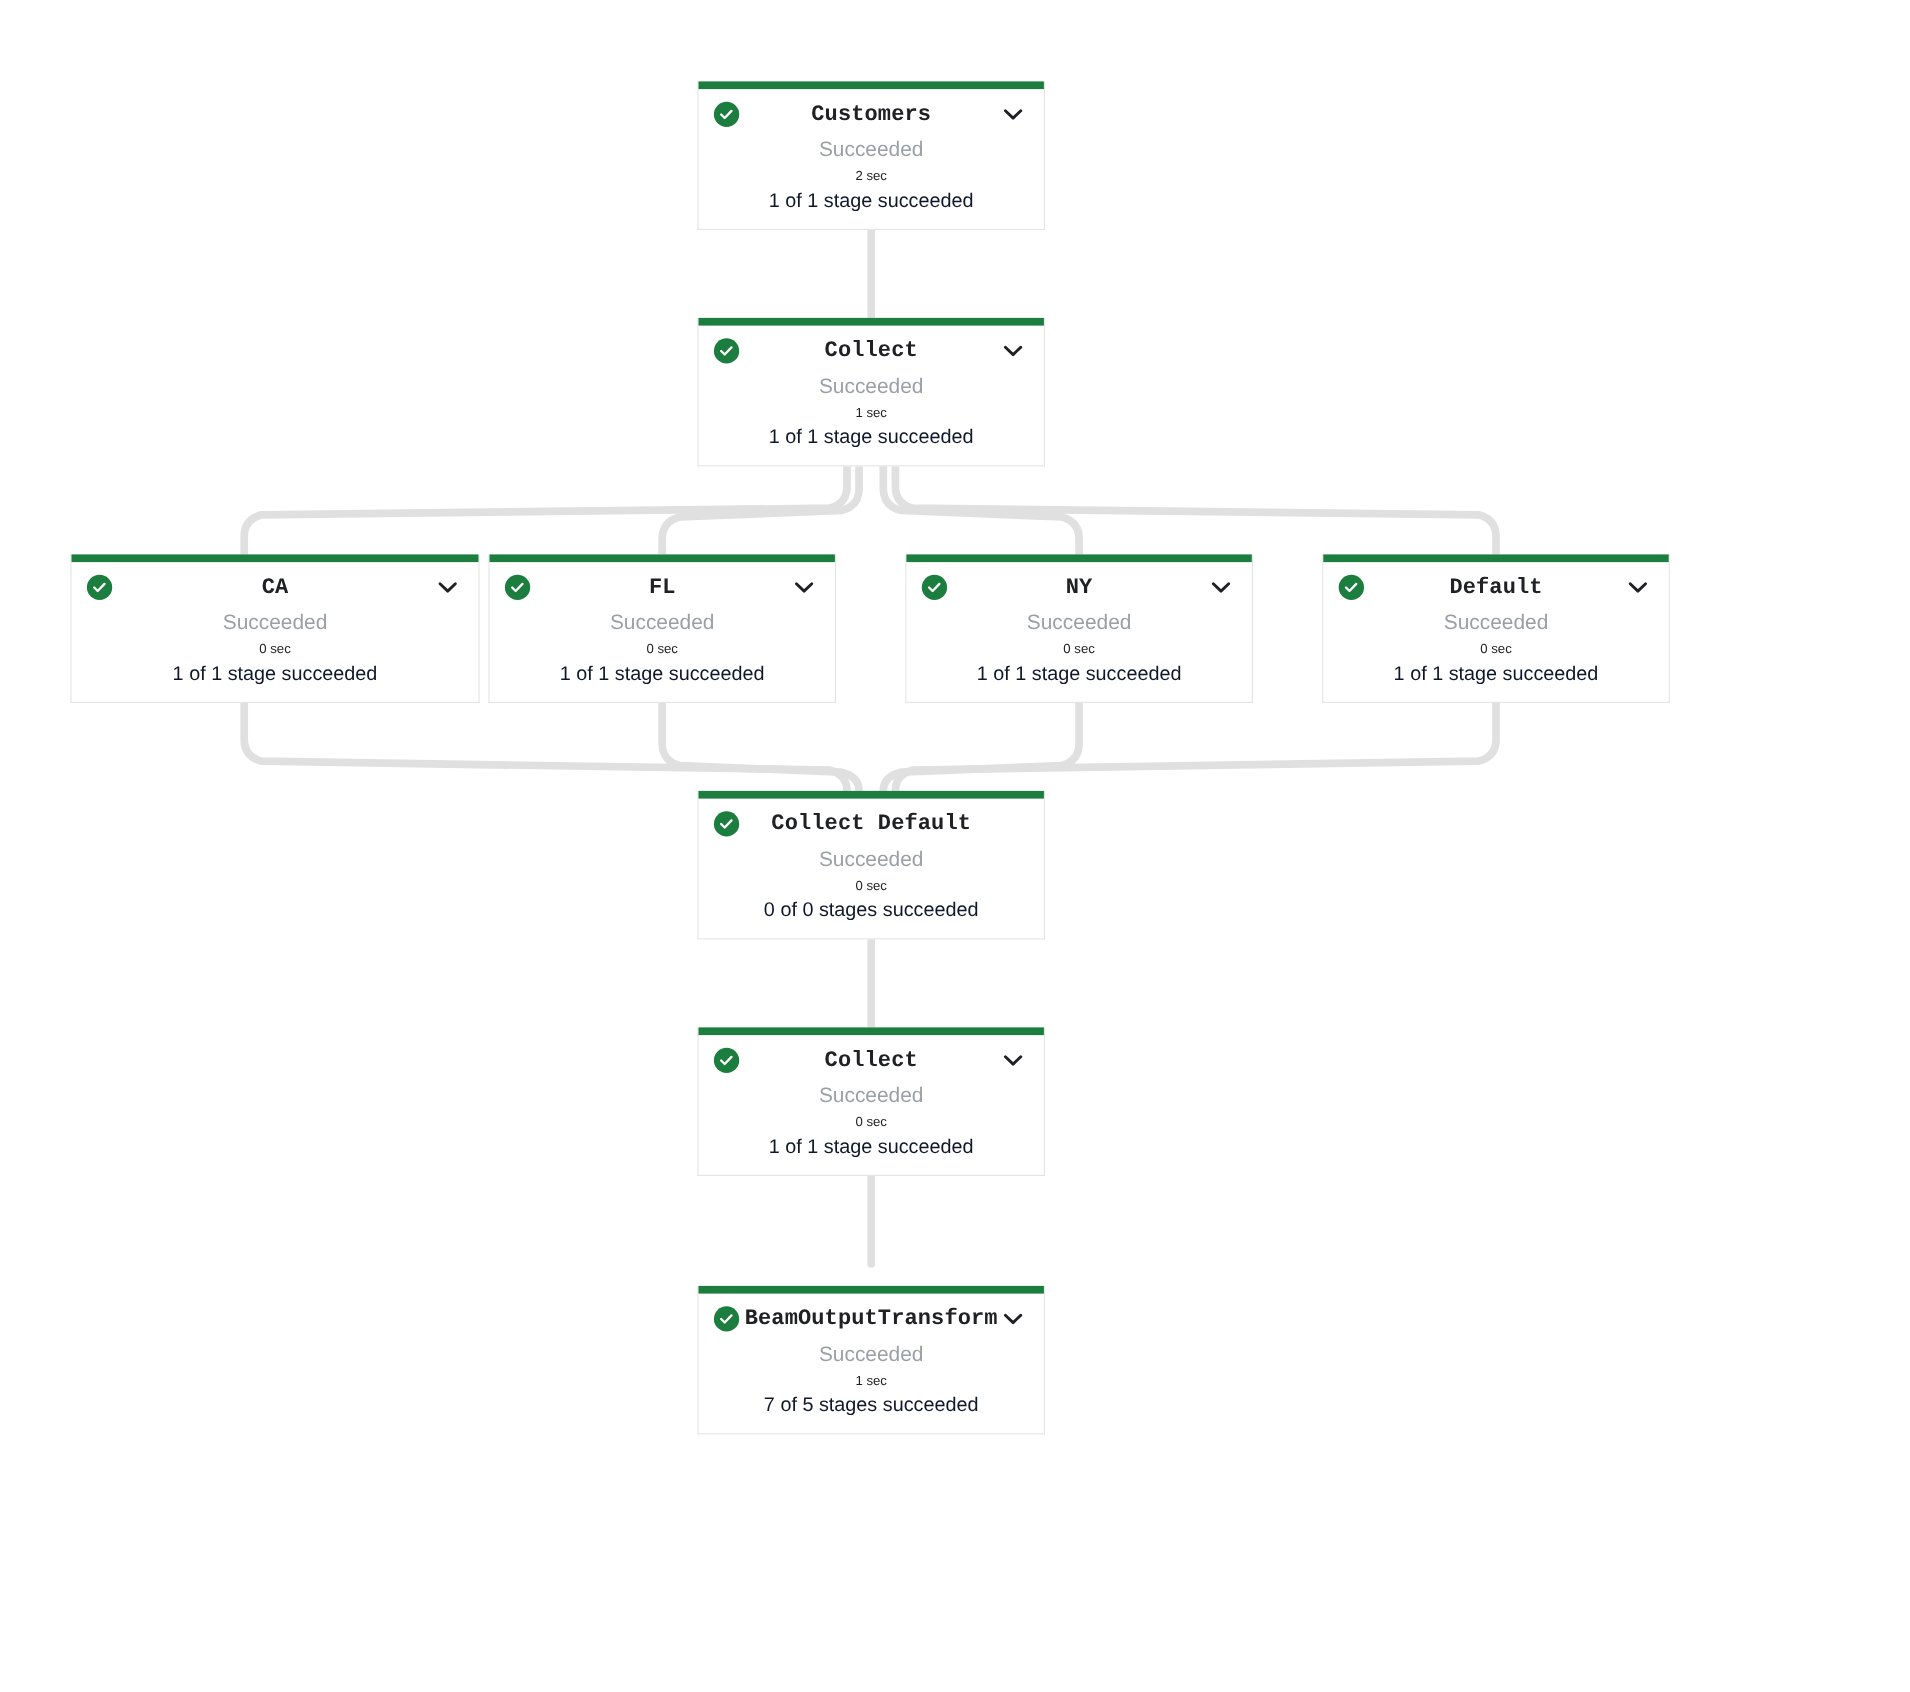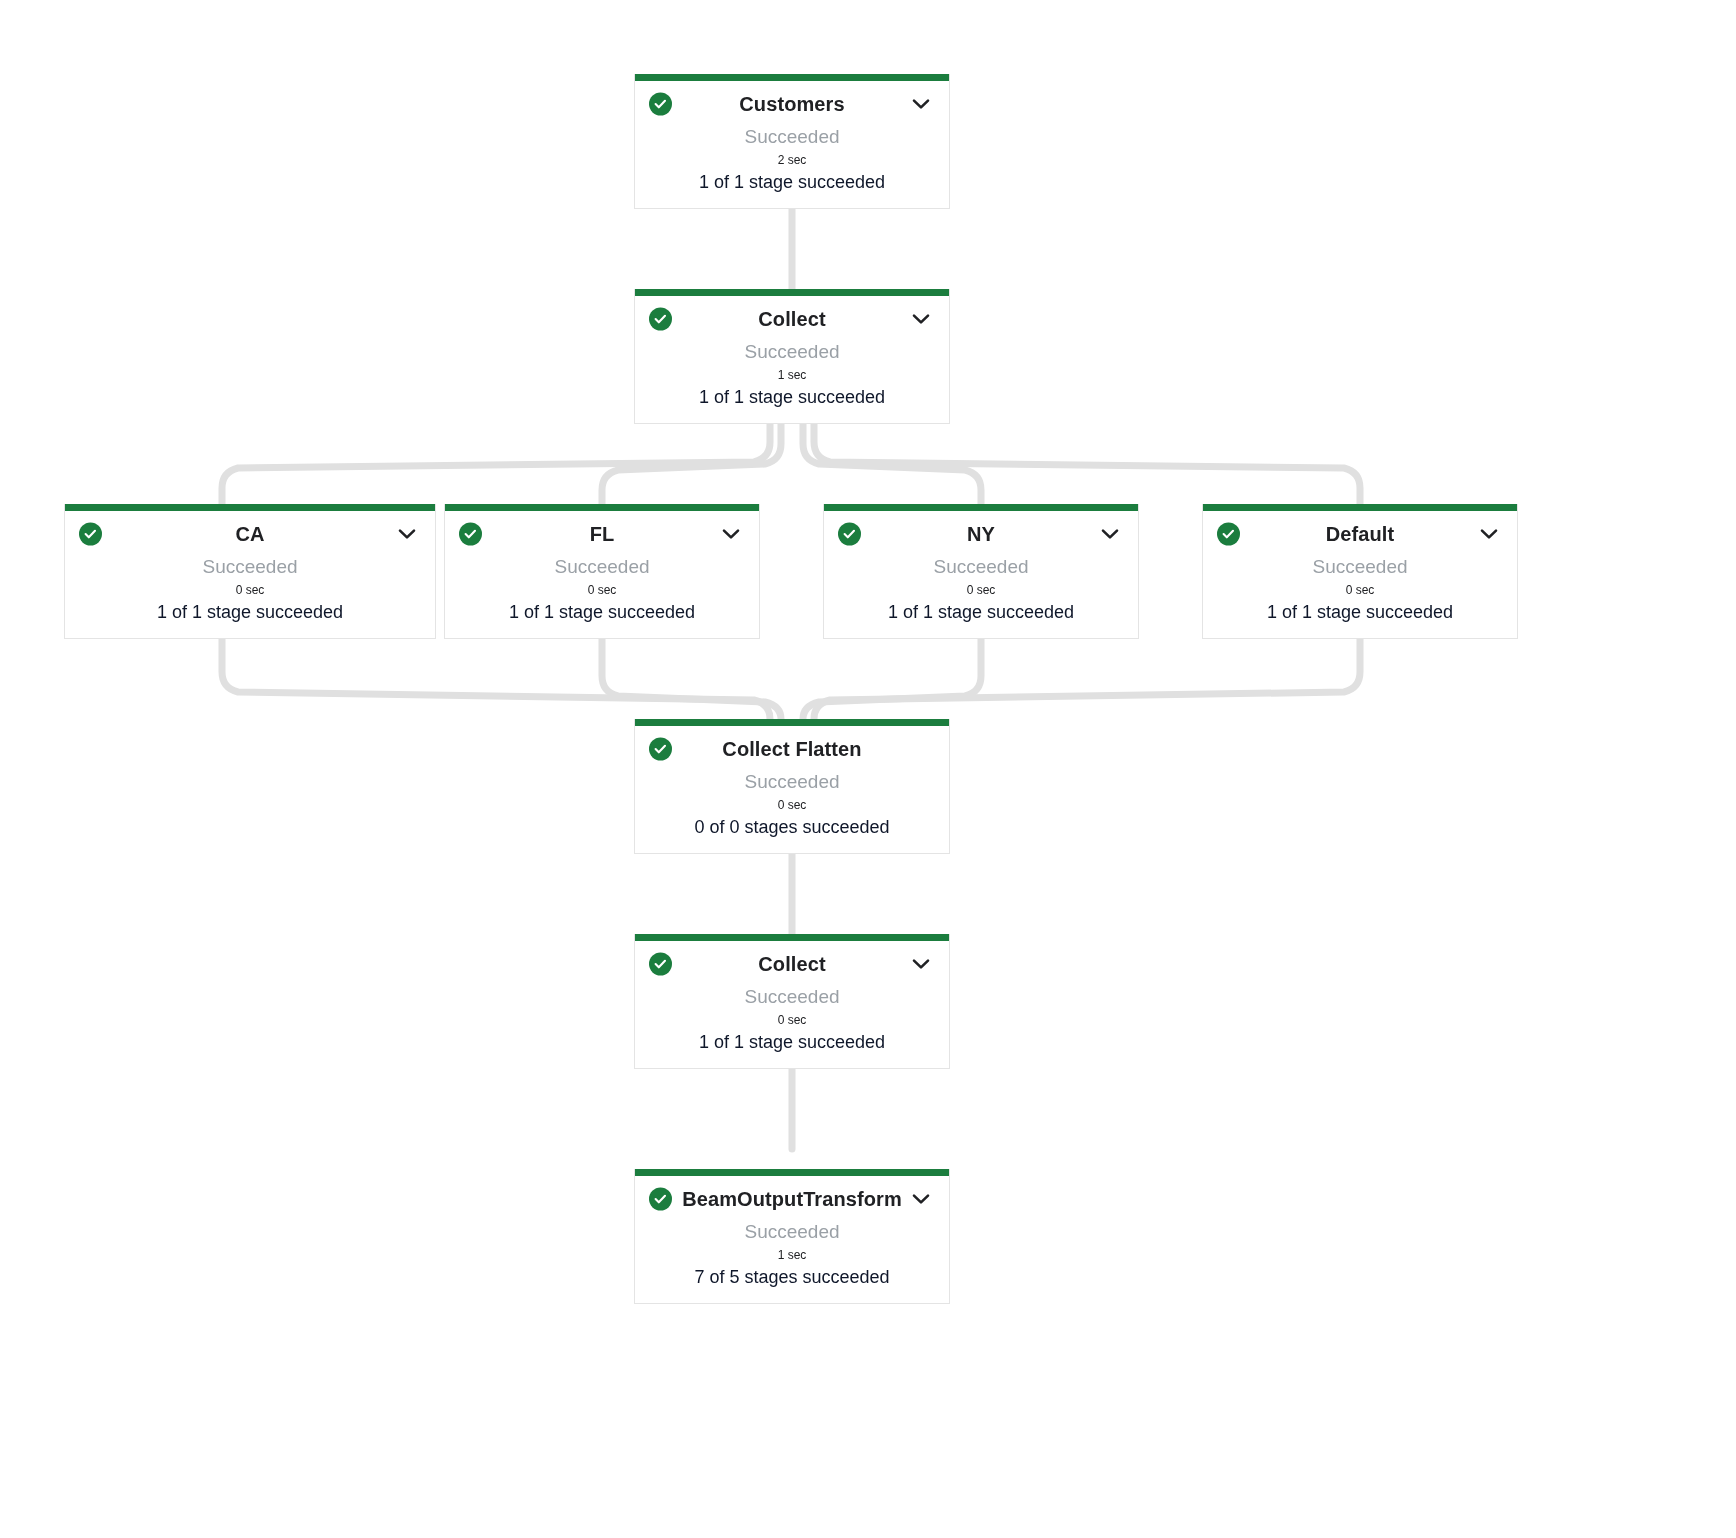--- a/index.html
+++ b/index.html
@@ -79,20 +79,21 @@
     align-items: center;
     justify-content: center;
   }
   .status-icon svg { display: block; }
   .node-title {
     font-size: 20px;
     font-weight: bold;
     color: #202124;
     letter-spacing: 0.1px;
     white-space: nowrap;
+    font-family: Liberation Mono, monospace;
   }
   .chevron {
     position: absolute;
     right: 18px;
     top: 50%;
     transform: translateY(-50%);
     width: 20px;
     height: 20px;
     display: flex;
     align-items: center;
@@ -273,21 +274,21 @@
       </div>
       <div class="node" style="left: 634px; top: 719px; width: 316px;">
         <div class="node-accent" style="background: rgb(27, 125, 62);"></div>
         <div class="node-body">
           <div class="node-head">
             <span class="status-icon" style="background: rgb(27, 125, 62);">
               <svg width="15" height="15" viewBox="0 0 15 15" aria-hidden="true">
                 <path d="M2.6 7.6 L5.8 10.8 L12.0 4.3" fill="none" stroke="#ffffff" stroke-width="2.1" stroke-linecap="round" stroke-linejoin="round"></path>
               </svg>
             </span>
-            <span class="node-title">Collect Flatten</span>
+            <span class="node-title">Collect Default</span>
           </div>
           <div class="node-status" style="color: rgb(154, 160, 166);">Succeeded</div>
           <div class="node-duration">0 sec</div>
           <div class="node-stages">0 of 0 stages succeeded</div>
         </div>
       </div>
       <div class="node" style="left: 634px; top: 934px; width: 316px;">
         <div class="node-accent" style="background: rgb(27, 125, 62);"></div>
         <div class="node-body">
           <div class="node-head">

